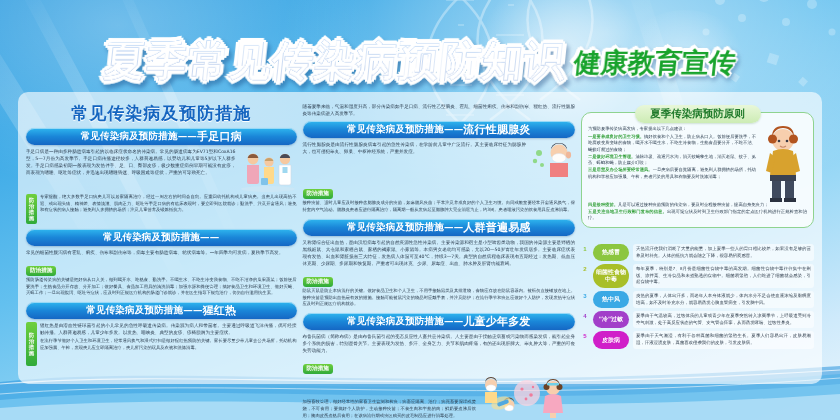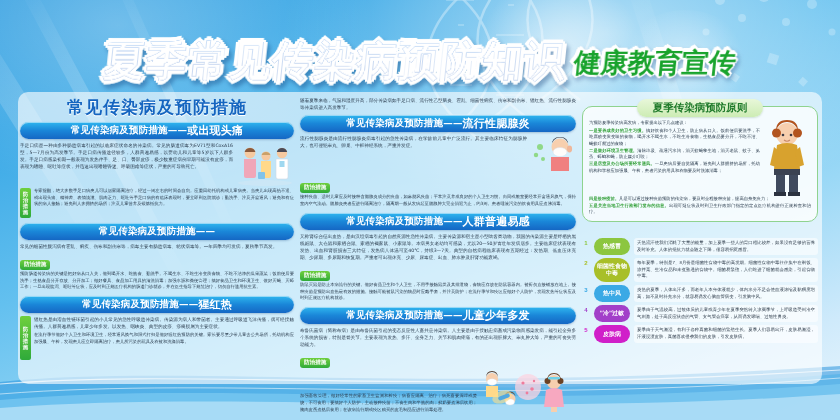--- a/index.html
+++ b/index.html
@@ -60,21 +60,21 @@
            drop-shadow(1.5px -1.5px 0 #ffffff) drop-shadow(-1.5px 1.5px 0 #ffffff)
            drop-shadow(2px 3px 2px rgba(6,48,110,.3));
     transform:skewX(-6deg); margin-bottom:-4px;
   }
 
   
   .board {
     position:absolute; left:18px; top:92px; width:804px; height:292px;
     background:rgba(255,255,255,.62);
     border-radius:10px;
-    padding:2px;
+    padding:8px;
     display:flex; gap:6px;
   }
   .col { position:relative; }
   .col-left   { width:274px; }
   .col-mid    { width:276px; }
   .col-right  { width:236px; }
 
   
   .pill-blue {
     height:17px; border-radius:9px;
@@ -214,21 +214,21 @@
   <div class="title-sub">健康教育宣传</div>
 </div>
 
 <div class="board">
 
   <div class="col col-left">
     <div class="head-main">常见传染病及预防措施</div>
 
     <div class="pill-blue">
       <span>常见传染病及预防措施——</span>
-        <span class="em">或出现头痛</span>
+        <span class="em">手足口病</span>
     </div>
     <div style="display:flex;gap:3px;align-items:flex-start;">
       <div class="para" style="flex:1">手足口病是一种由多种肠道病毒引起的以临床症状命名的传染病。常见的肠道病毒为EV71型和CoxA16型，5—7月份为高发季节。手足口病传播途径较多，人群普遍易感，以婴幼儿和儿童等5岁以下人群多发。手足口病感染初期一般表现为发热伴手、足、口、臀部皮疹，极少数重症病例早期可能没有皮疹，而表现为嗜睡、呕吐等症状，并迅速出现嗜睡昏迷、呼吸困难等症状，严重的可导致死亡。</div>
       <svg width="58" height="44" viewBox="0 0 58 44">
         <ellipse cx="29" cy="41" rx="27" ry="3" fill="#cfe7f5" opacity=".7"></ellipse>
         <circle cx="14" cy="11" r="5.4" fill="#f6c9a0"></circle>
           <path d="M8.6,10 a5.6,5.6 0 0 1 10.8,0 z" fill="#8b5a3c"></path>
         <path d="M8,17 h12 v17 a2,2 0 0 1 -2,2 h-8 a2,2 0 0 1 -2,-2 z" fill="#f0a6b8"></path>
         <circle cx="30" cy="14" r="4.6" fill="#f6c9a0"></circle>
           <path d="M25.6,13 a4.8,4.8 0 0 1 8.8,0 z" fill="#c9a06a"></path>

